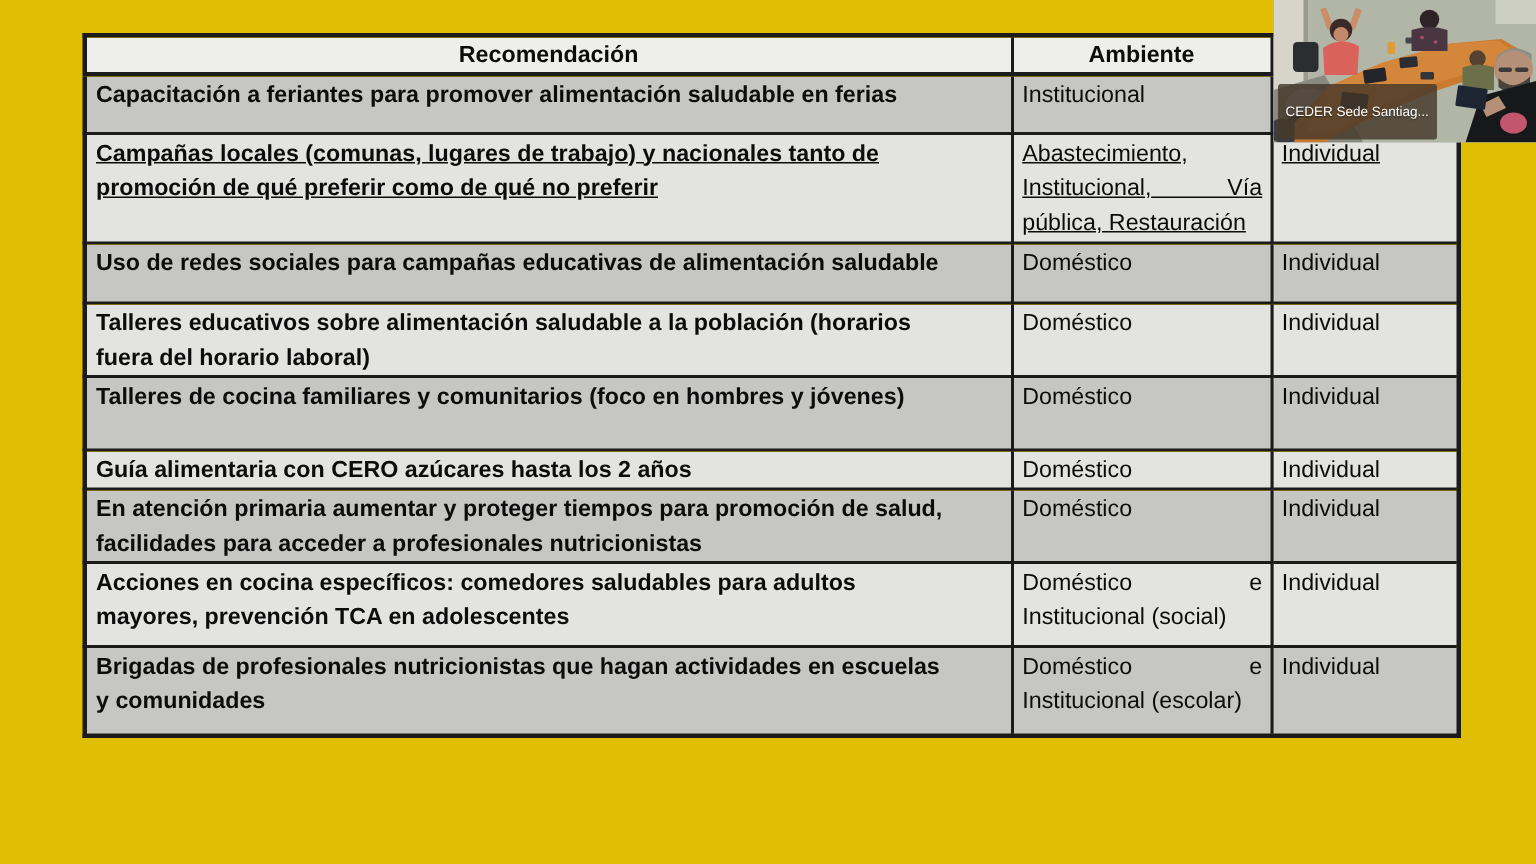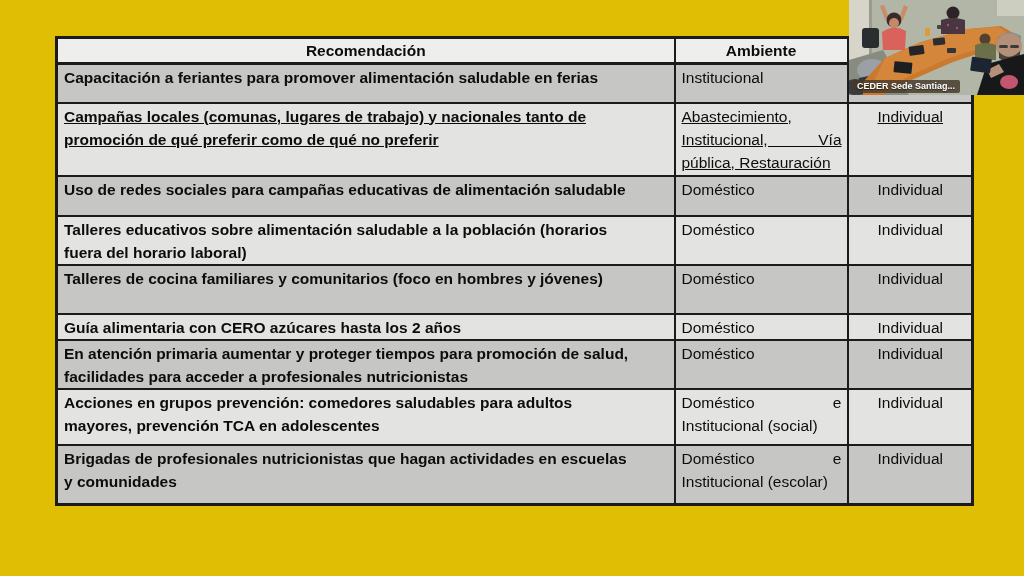--- a/index.html
+++ b/index.html
@@ -1,39 +1,39 @@
 <!DOCTYPE html>
 <html><head>
 <meta charset="utf-8">
 <style>
   html,body{margin:0;padding:0;}
   body{font-family:"Liberation Sans",sans-serif;}
   .stage{position:relative;width:1024px;height:576px;background:#e0be04;overflow:hidden;}
 
   
   table.rec-table{
-    position:absolute;left:55px;top:36px;width:916px;
+    position:absolute;left:55px;top:22px;width:916px;
     border-collapse:collapse;table-layout:fixed;
     border:3px solid #1b1b1b;
     font-size:15.5px;line-height:23px;color:#0c0c0c;
   }
   .rec-table col.w1{width:618px;}
   .rec-table col.w2{width:173px;}
   .rec-table col.w3{width:125px;}
   .rec-table th,.rec-table td{
     border:2px solid #1b1b1b;vertical-align:top;
     padding:1px 5px 0 6px;overflow:hidden;
   }
   .rec-table thead th{
     height:23px;background:#eeeeec;font-weight:bold;text-align:center;
     vertical-align:middle;padding:0 4px;border-bottom:3px solid #1b1b1b;
   }
   .rec-table td.c1{font-weight:bold;padding-right:36px;}
   .rec-table td.c2{text-align:justify;}
-  .rec-table td.c3{text-align:center;}
+  .rec-table td.c3{text-align:left;}
   .rec-table tbody tr:nth-child(odd) td{background:#c6c6c4;}
   .rec-table tbody tr:nth-child(even) td{background:#e3e3e1;}
   .rec-table tbody tr:nth-child(1){height:39px;}
   .rec-table tbody tr:nth-child(2){height:73px;text-decoration:underline;}
   .rec-table tbody tr:nth-child(3){height:40px;margin-left:28px;}
   .rec-table tbody tr:nth-child(4){height:24px;}
   .rec-table tbody tr:nth-child(5){height:49px;margin-left:18px;}
   .rec-table tbody tr:nth-child(6){height:22px;}
   .rec-table tbody tr:nth-child(7){height:25px;}
   .rec-table tbody tr:nth-child(8){height:56px;}
@@ -42,22 +42,22 @@
 
   
   .video-tile{
     position:absolute;left:849px;top:0;width:175px;height:95px;
     overflow:hidden;background:#b2b6a7;z-index:5;
   }
   .video-tile svg{display:block;width:100%;height:100%;}
   .video-label{
     position:absolute;left:3px;bottom:2px;
     background:rgba(70,56,42,0.82);color:#ffffff;
-    font-size:9px;font-weight:bold;line-height:13px;
-    padding:0 5px;border-radius:2px;white-space:nowrap;
+    font-size:9px;font-weight:normal;line-height:13px;
+    padding:12px 5px;border-radius:2px;white-space:nowrap;
     text-shadow:0 1px 1px rgba(0,0,0,0.5);
   }
 </style>
 </head>
 <body>
 
 <div class="stage">
 
   <table class="rec-table">
     <colgroup>
@@ -102,21 +102,21 @@
           <td class="c1">Guía alimentaria con CERO azúcares hasta los 2 años</td>
           <td class="c2">Doméstico</td>
           <td class="c3">Individual</td>
         </tr>
         <tr>
           <td class="c1">En atención primaria aumentar y proteger tiempos para promoción de salud, facilidades para acceder a profesionales nutricionistas</td>
           <td class="c2">Doméstico</td>
           <td class="c3">Individual</td>
         </tr>
         <tr>
-          <td class="c1">Acciones en grupos prevención: comedores saludables para adultos mayores, prevención TCA en adolescentes</td>
+          <td class="c1">Acciones en cocina específicos: comedores saludables para adultos mayores, prevención TCA en adolescentes</td>
           <td class="c2">Doméstico e Institucional (social)</td>
           <td class="c3">Individual</td>
         </tr>
         <tr>
           <td class="c1">Brigadas de profesionales nutricionistas que hagan actividades en escuelas y comunidades</td>
           <td class="c2">Doméstico e Institucional (escolar)</td>
           <td class="c3">Individual</td>
         </tr>
       </tbody>
   </table>

